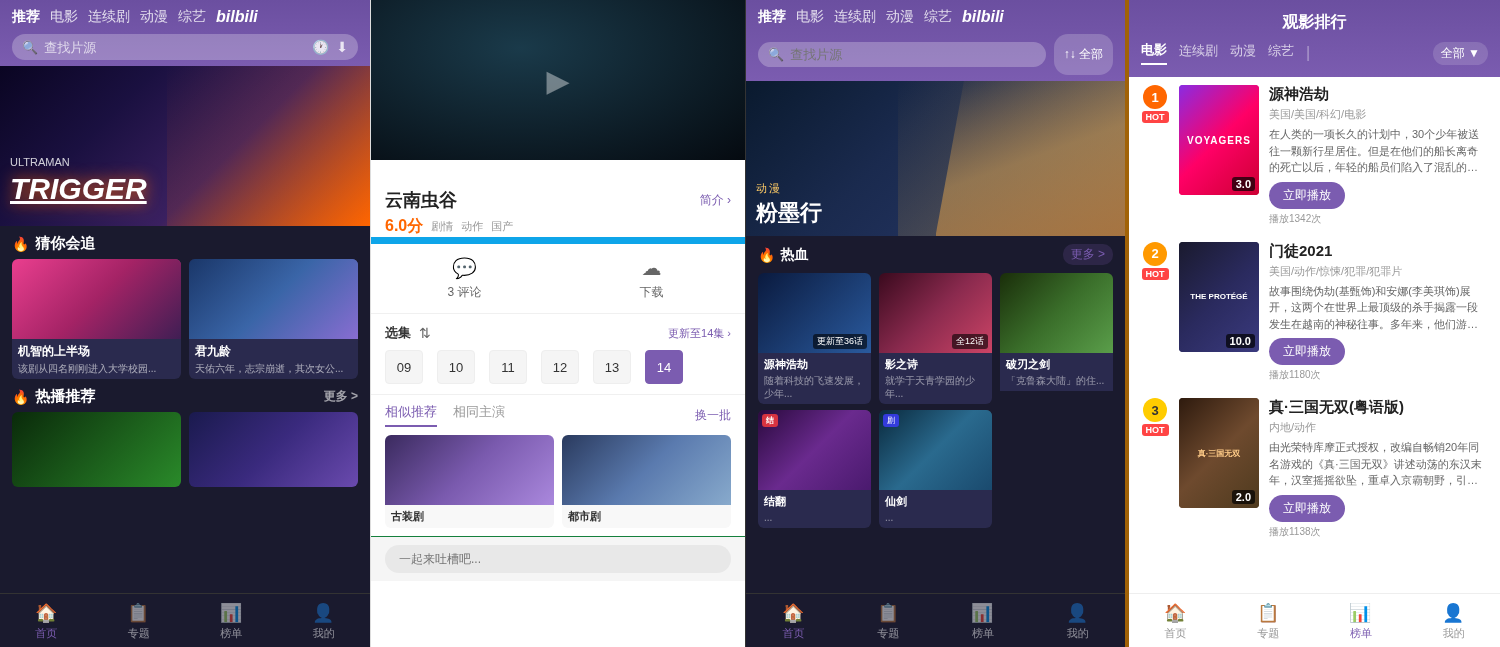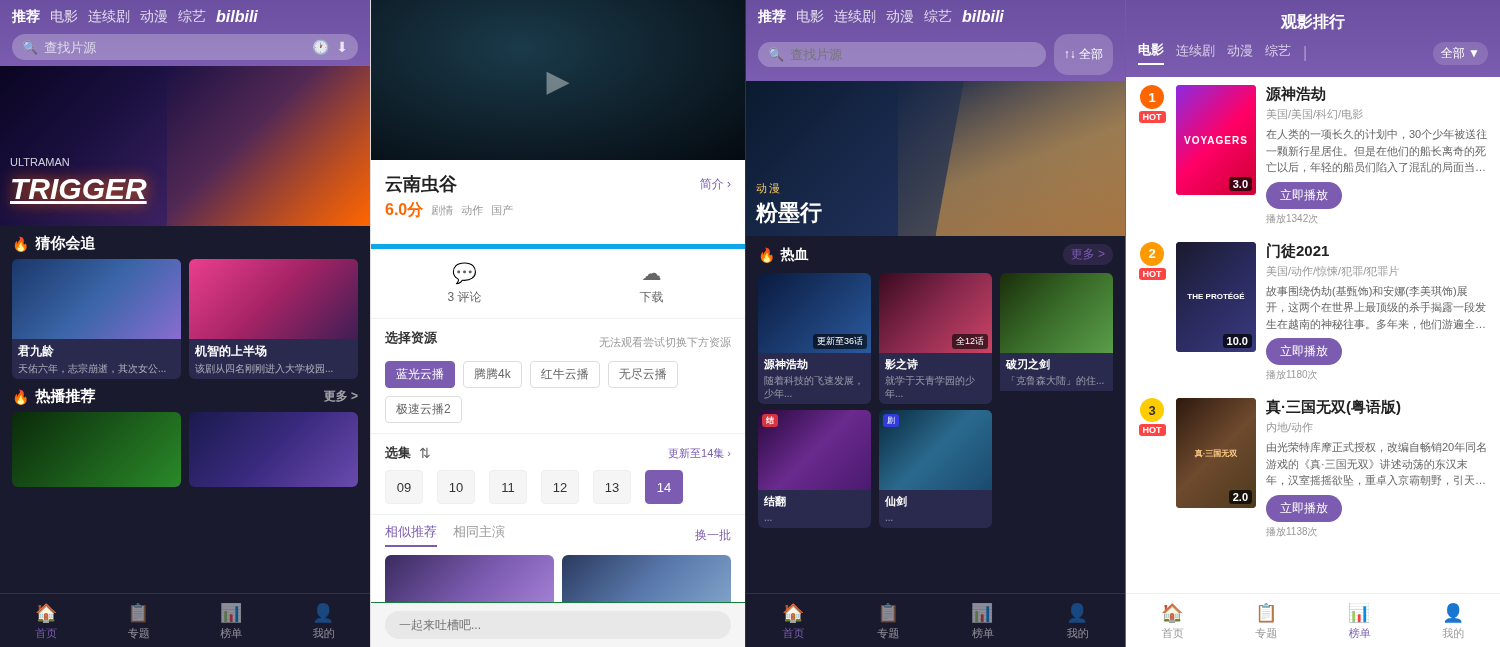--- a/index.html
+++ b/index.html
@@ -38,21 +38,21 @@
     .panel-3 {
       width: 380px;
       background: #1a1a2e;
       border-left: 1px solid #333;
     }
 
     
     .panel-4 {
       width: 375px;
       background: #1a1a2e;
-      border-left: 1px solid #a16207;
+      border-left: 4px solid #a16207;
     }
 
     
     .header {
       background: linear-gradient(180deg, #6b4fa0 0%, #7b5cb0 100%);
       padding: 8px 12px 6px;
     }
     .header-nav {
       display: flex;
       align-items: center;
@@ -214,22 +214,23 @@
       color: rgba(255,255,255,0.4);
       font-size: 30px;
     }
 
     .p2-content {
       background: #fff;
       flex: 1;
       overflow-y: auto;
     }
     .p2-title-section {
-      padding: 12px 14px 23px;
-      border-bottom: 5px solid #0ea5e9;
+      padding: 12px 14px 0;
+      border-bottom: 7px solid #0ea5e9;
+      margin-top: 16px;
     }
     .p2-title { font-size: 18px; font-weight: bold; color: #222; }
     .p2-meta { display: flex; align-items: center; gap: 8px; margin-top: 4px; }
     .p2-score { color: #ff6600; font-size: 16px; font-weight: bold; }
     .p2-tag { color: #999; font-size: 11px; }
     .p2-brief { color: #7b5cb0; font-size: 12px; cursor: pointer; display: flex; align-items: center; gap: 2px; margin-left: auto; }
 
     .p2-actions {
       display: flex;
       padding: 12px 0;
@@ -602,35 +603,35 @@
       </div>
     </div>
   </div>
 
   <div class="section-title">
     <span class="fire-icon">🔥</span>
     <span>猜你会追</span>
   </div>
   <div class="content-grid">
     <div class="card">
+      <div class="card-thumb card-thumb-1">
+        <div style="width:100%;height:100%;background:linear-gradient(135deg,#ff4499,#aa2266,#2a1a4e);opacity:0.9;"></div>
+      </div>
+      <div class="card-info">
+        <div class="card-title">机智的上半场</div>
+        <div class="card-desc">该剧从四名刚刚进入大学校园...</div>
+      </div>
+    </div>
+    <div class="card">
       <div class="card-thumb card-thumb-2">
         <div style="width:100%;height:100%;background:linear-gradient(135deg,#1a3a6e,#3a6aae,#8866cc);opacity:0.9;"></div>
       </div>
       <div class="card-info">
         <div class="card-title">君九龄</div>
         <div class="card-desc">天佑六年，志宗崩逝，其次女公...</div>
-      </div>
-    </div>
-    <div class="card">
-      <div class="card-thumb card-thumb-1">
-        <div style="width:100%;height:100%;background:linear-gradient(135deg,#ff4499,#aa2266,#2a1a4e);opacity:0.9;"></div>
-      </div>
-      <div class="card-info">
-        <div class="card-title">机智的上半场</div>
-        <div class="card-desc">该剧从四名刚刚进入大学校园...</div>
       </div>
     </div>
   </div>
 
   <div class="section-title" style="padding-top:8px;">
     <span class="fire-icon">🔥</span>
     <span>热播推荐</span>
     <span class="more-link">更多 &gt;</span>
   </div>
   <div class="hot-recs">
@@ -692,33 +693,20 @@
       <div class="p2-action">
         <span class="action-icon">💬</span>
         <span>3 评论</span>
       </div>
       <div class="p2-action">
         <span class="action-icon">☁</span>
         <span>下载</span>
       </div>
     </div>
 
-    <div class="p2-source-section">
-      <div style="display:flex;align-items:center;">
-        <span class="p2-section-label">选择资源</span>
-        <span class="p2-source-note" style="color:#999;font-size:11px;margin-left:auto;">无法观看尝试切换下方资源</span>
-      </div>
-      <div class="p2-source-tags">
-        <span class="source-tag active">蓝光云播</span>
-        <span class="source-tag">腾腾4k</span>
-        <span class="source-tag">红牛云播</span>
-        <span class="source-tag">无尽云播</span>
-        <span class="source-tag">极速云播2</span>
-      </div>
-    </div>
 
     <div class="p2-episodes">
       <div class="ep-header">
         <span class="ep-title">选集</span>
         <span class="ep-sort">⇅</span>
         <span class="ep-update">更新至14集 ›</span>
       </div>
       <div class="ep-grid">
         <div class="ep-btn">09</div>
         <div class="ep-btn">10</div>

